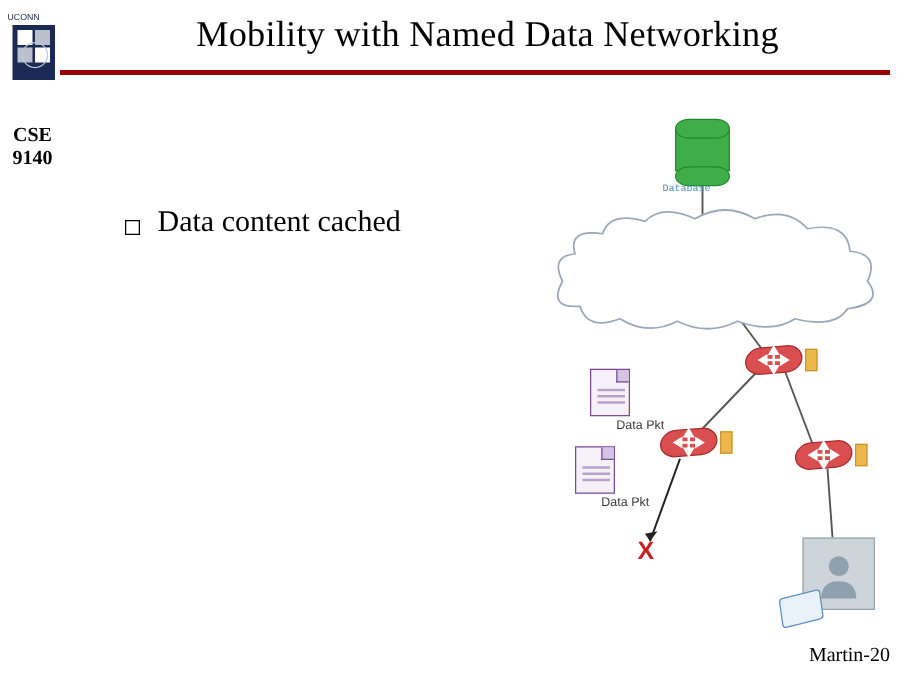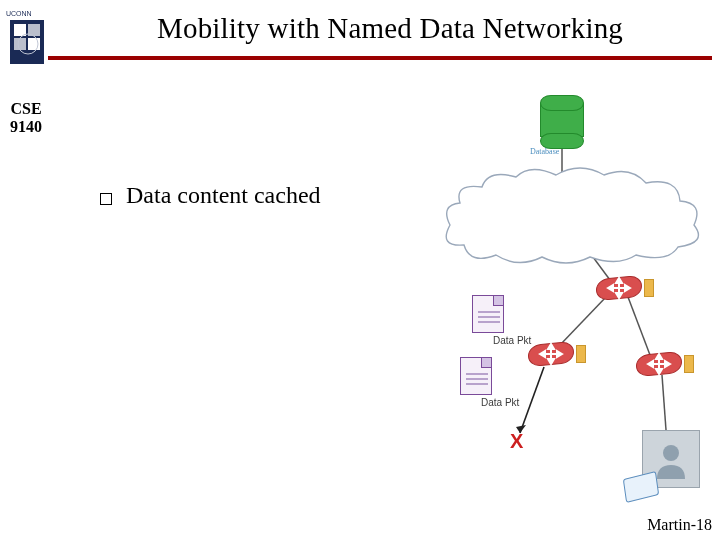--- a/index.html
+++ b/index.html
@@ -13,38 +13,38 @@
     font-size: 29px; color: #000; text-align: center; letter-spacing: 0.2px;
   }
   .title-underline {
     position: absolute; left: 48px; top: 56px; width: 664px; height: 4px; background: #9a0000;
   }
   .course-label {
     position: absolute; left: 4px; top: 80px; width: 44px; text-align: center;
     font-size: 16px; font-weight: bold; line-height: 1.1; margin-top: 20px;
   }
   .bullet-row {
-    position: absolute; left: 100px; top: 182px; display: flex; align-items: center;
+    position: absolute; left: 100px; top: 165px; display: flex; align-items: center;
   }
   .bullet-box {
     width: 12px; height: 12px; border: 1.5px solid #000; margin-top: 7px; margin-right: 14px;
   }
   .bullet-text { font-size: 24px; }
   .footer-right {
     position: absolute; right: 8px; bottom: 6px; font-size: 16px;
   }
   
   .diagram { position: absolute; left: 410px; top: 85px; width: 300px; height: 420px; }
 
   
   .db { position: absolute; left: 130px; top: 10px; width: 44px; height: 50px; }
   .db-body { position: absolute; left:0; top:8px; width:44px; height:34px; background:#3fae49; border:1px solid #238a2c; }
   .db-top { position:absolute; left:0; top:0; width:44px; height:16px; background:#3fae49; border:1px solid #238a2c; border-radius:50%/100%; }
   .db-bot { position:absolute; left:0; top:38px; width:44px; height:16px; background:#3fae49; border:1px solid #238a2c; border-radius:50%/100%; }
-  .db-label { position:absolute; left:120px; top:62px; font-size:8px; font-family:Liberation Serif, serif; color:#4d8fbf; }
+  .db-label { position:absolute; left:120px; top:62px; font-size:8px; font-family:Liberation Mono, monospace; color:#4d8fbf; }
 
   
   .cloud { position:absolute; left:20px; top:80px; width:280px; height:100px; }
   .cloud svg { width:100%; height:100%; }
 
   
   .router { position:absolute; width:46px; height:22px; }
   .router-body { width:46px; height:22px; background:#d94e4e; border:1px solid #a82c2c; border-radius:50%/90%; transform:skewY(-5deg); position:relative; }
   .router-body::after{ content:""; position:absolute; left:8px; top:4px; width:30px; height:12px; }
   .arrow-cross { position:absolute; left:8px; top:-2px; width:30px; height:26px; }
@@ -209,15 +209,15 @@
     <div class="user">
       <svg viewBox="0 0 40 40">
           <circle cx="20" cy="14" r="8" fill="#8fa0ae"></circle>
           <path d="M6 40 Q6 26 20 26 Q34 26 34 40 Z" fill="#8fa0ae"></path>
         </svg>
     </div>
     <div class="tablet"></div>
 
   </div>
 
-  <div class="footer-right">Martin-18</div>
+  <div class="footer-right">Martin-20</div>
 
 </div>
 
 </body></html>

